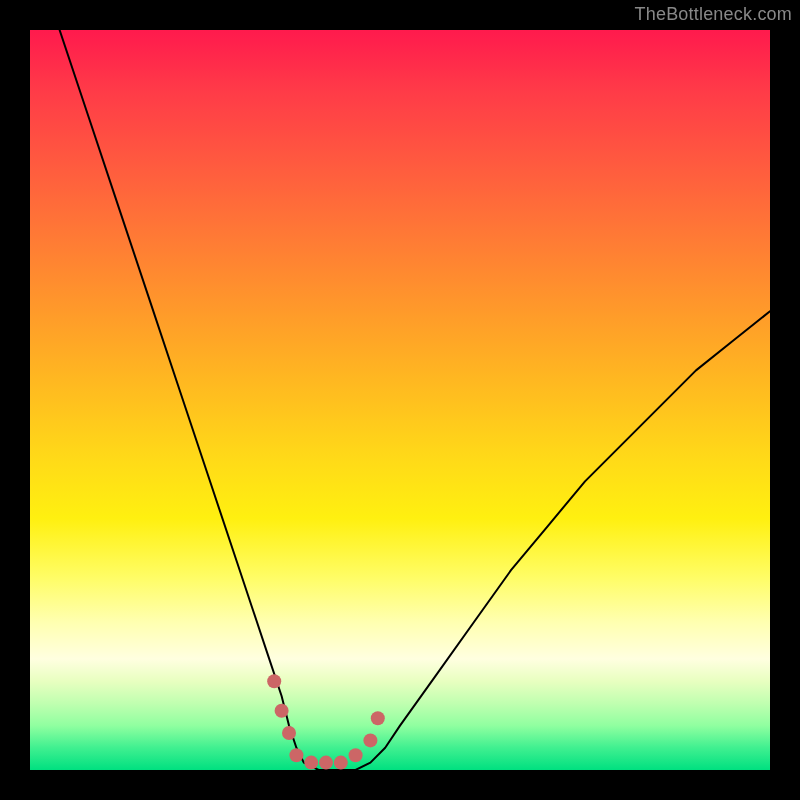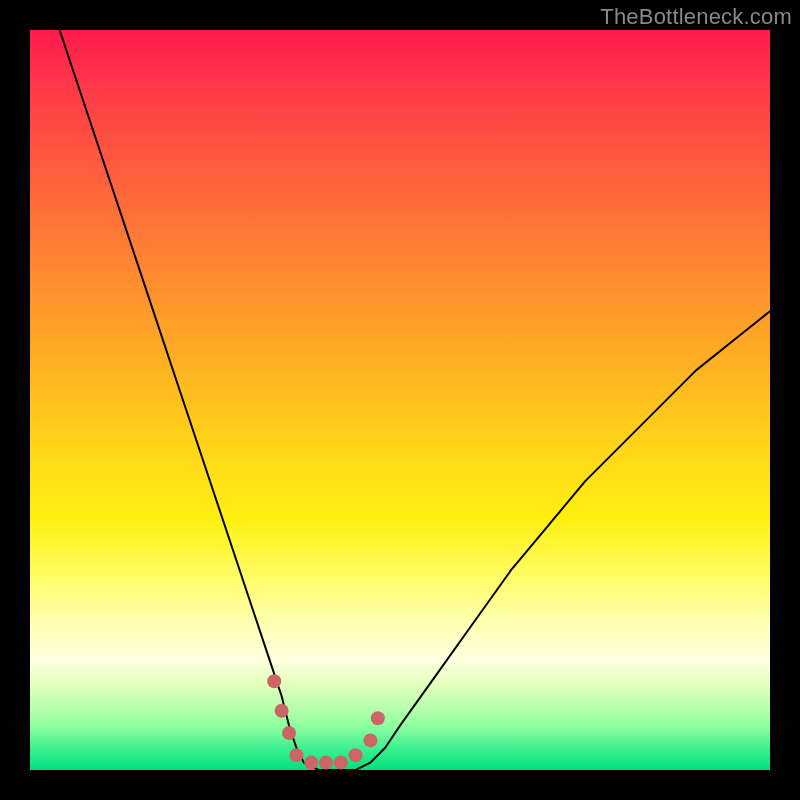--- a/index.html
+++ b/index.html
@@ -46,21 +46,21 @@
       #90ffa0 94%,
       #40f090 97%,
       #00e080 100%
     );
   }
   .watermark {
     position: absolute;
     top: 4px;
     right: 8px;
     color: #888;
-    font-size: 22px;
+    font-size: 18px;
     letter-spacing: 0.2px;
     user-select: none;
     margin-left: 36px;
   }
   svg.curve {
     position: absolute;
     left: 0; top: 0;
     width: 740px; height: 740px;
     overflow: visible;
   }

